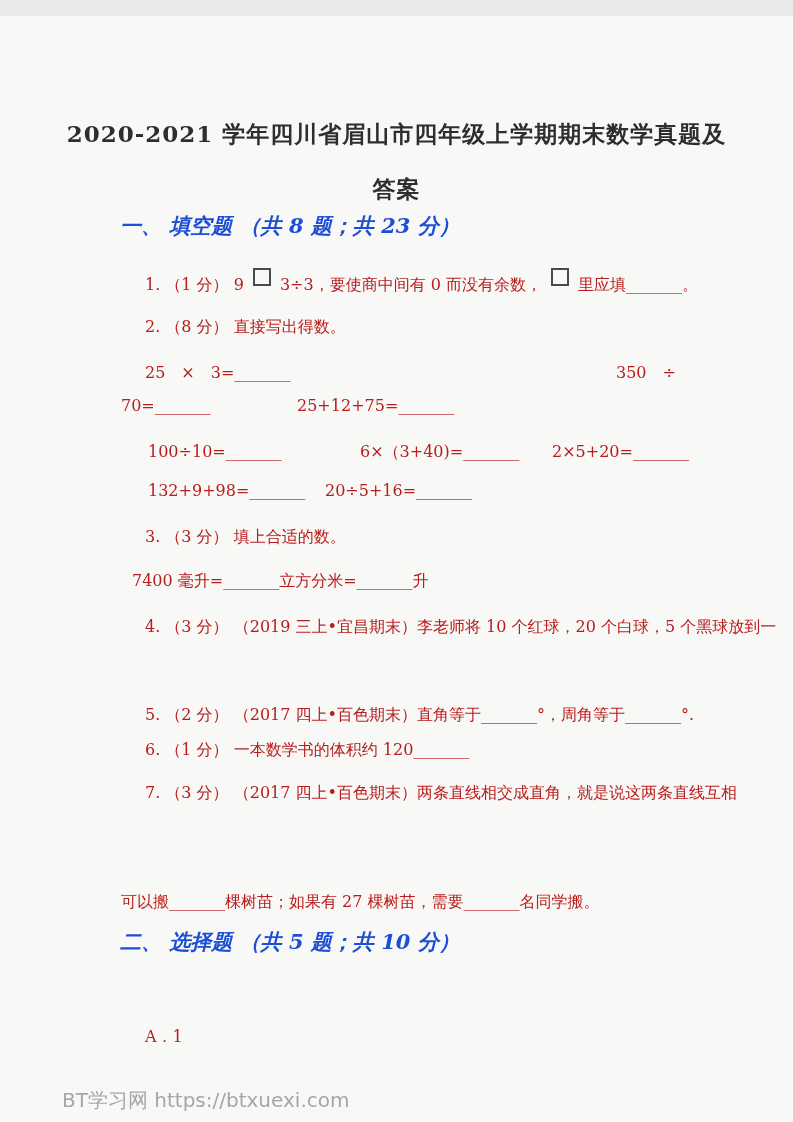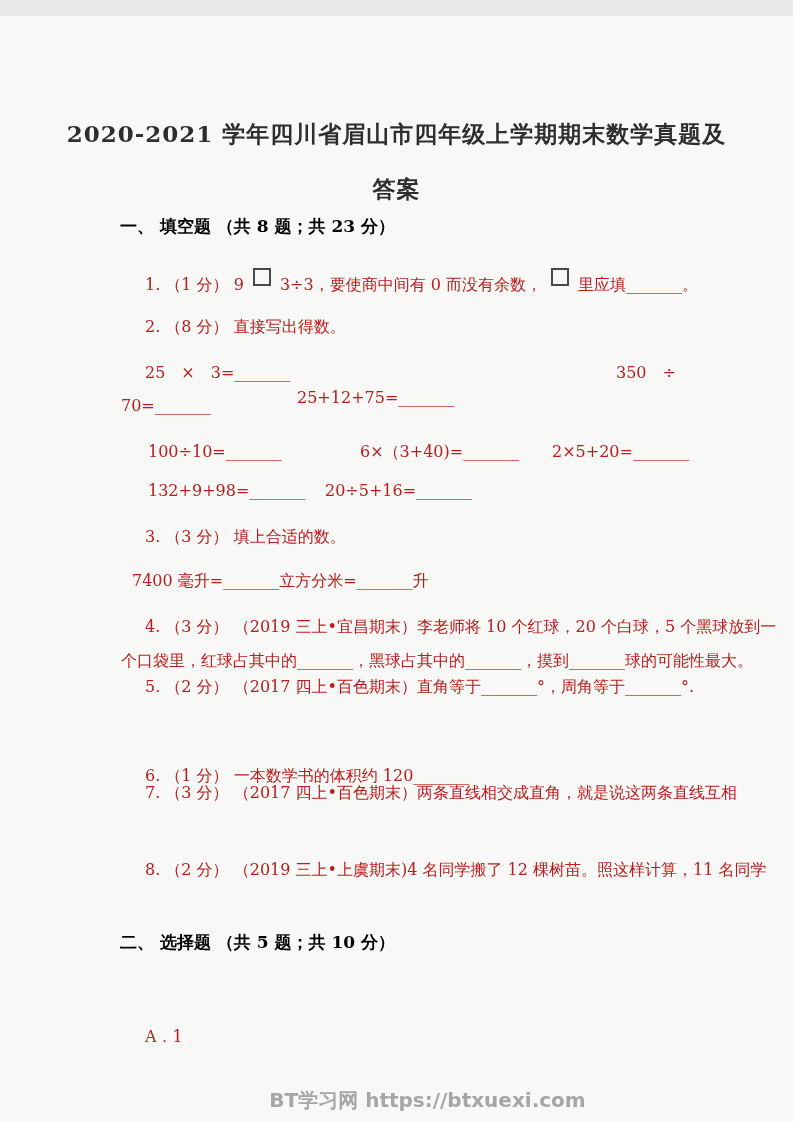--- a/index.html
+++ b/index.html
@@ -27,88 +27,86 @@
     text-align:center;
     font-weight:bold;
     font-size:23px;
     line-height:32px;
     color:#2e2e2e;
     letter-spacing:1px;
   }
   .sec {
     position:absolute;
     margin:0;
-    font-size:17px;
+    font-size:21px;
     line-height:22px;
     font-weight:bold;
-    color:#000000;
+    color:#1d4ed8;
     white-space:pre;
+    font-style:italic;
   }
   .box {
     display:inline-block;
     width:14px; height:14px;
     border:2px solid #4a4a4a;
     background:transparent;
     vertical-align:4px;
     margin:0 9px;
   }
   .footer {
     position:absolute;
     left:0; width:100%;
     margin:0;
     padding-left:62px;
     box-sizing:border-box;
-    text-align:center;
     font-family:"DejaVu Sans","Liberation Sans",sans-serif;
     font-size:20px;
     line-height:24px;
     color:#a6a6a6;
-    font-weight:bold;
   }
 </style>
 </head>
 <body>
 
 <div class="page">
 
   <h1 class="title-line" style="top:102px">2020-2021 学年四川省眉山市四年级上学期期末数学真题及</h1>
   <h1 class="title-line" style="top:157px">答案</h1>
 
   <h2 class="sec" style="left:120px; top:199px">一、 填空题 （共 8 题；共 23 分）</h2>
 
   <p class="abs" style="left:145px; top:252px"><span>1. （1 分） 9</span><span class="box"></span><span>3÷3，要使商中间有 0 而没有余数，</span><span class="box"></span><span>里应填_______。</span></p>
 
   <p class="abs" style="left:145px; top:300px">2. （8 分） 直接写出得数。</p>
 
   <p class="abs" style="left:145px; top:346px">25　×　3=_______</p>
   <p class="abs" style="left:616px; top:346px">350　÷</p>
 
   <p class="abs" style="left:121px; top:379px">70=_______</p>
-  <p class="abs" style="left:297px; top:371px">25+12+75=_______</p>
+  <p class="abs" style="left:297px; top:379px">25+12+75=_______</p>
 
   <p class="abs" style="left:148px; top:425px">100÷10=_______</p>
   <p class="abs" style="left:360px; top:425px">6×（3+40)=_______</p>
   <p class="abs" style="left:552px; top:425px">2×5+20=_______</p>
 
   <p class="abs" style="left:148px; top:464px">132+9+98=_______</p>
   <p class="abs" style="left:325px; top:464px">20÷5+16=_______</p>
 
   <p class="abs" style="left:145px; top:510px">3. （3 分） 填上合适的数。</p>
   <p class="abs" style="left:132px; top:554px">7400 毫升=_______立方分米=_______升</p>
 
   <p class="abs" style="left:145px; top:600px">4. （3 分） （2019 三上•宜昌期末）李老师将 10 个红球，20 个白球，5 个黑球放到一</p>
-  <p class="abs" style="left:121px; top:634px">个口袋里，红球占其中的_______，黑球占其中的_______，摸到_______球的可能性最大。</p>
 
-  <p class="abs" style="left:145px; top:660px">5. （2 分） （2017 四上•百色期末）直角等于_______°，周角等于_______°.</p>
+  <p class="abs" style="left:145px; top:688px">5. （2 分） （2017 四上•百色期末）直角等于_______°，周角等于_______°.</p>
 
-  <p class="abs" style="left:145px; top:749px">6. （1 分） 一本数学书的体积约 120_______</p>
+  <p class="abs" style="left:145px; top:723px">6. （1 分） 一本数学书的体积约 120_______</p>
 
   <p class="abs" style="left:145px; top:766px">7. （3 分） （2017 四上•百色期末）两条直线相交成直角，就是说这两条直线互相</p>
 
-  <p class="abs" style="left:145px; top:843px">8. （2 分） （2019 三上•上虞期末)4 名同学搬了 12 棵树苗。照这样计算，11 名同学</p>
+  <p class="abs" style="left:121px; top:875px">可以搬_______棵树苗；如果有 27 棵树苗，需要_______名同学搬。</p>
 
   <h2 class="sec" style="left:120px; top:915px">二、 选择题 （共 5 题；共 10 分）</h2>
 
 
   <p class="abs" style="left:145px; top:1010px">A．1</p>
 
   <p class="footer" style="top:1072px">BT学习网 https://btxuexi.com</p>
 
 </div>
 

